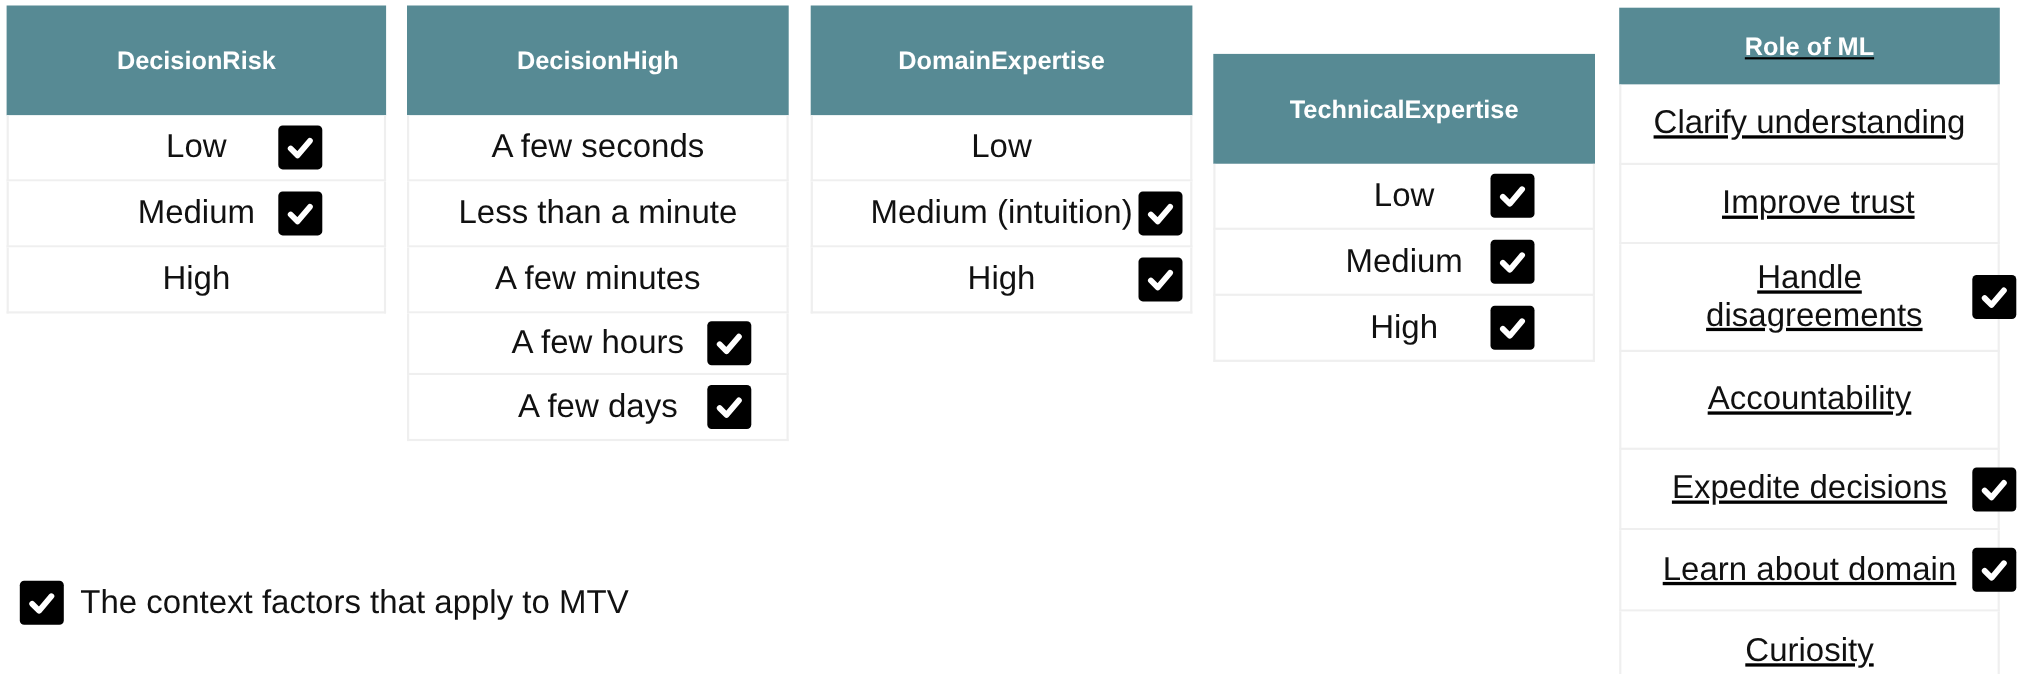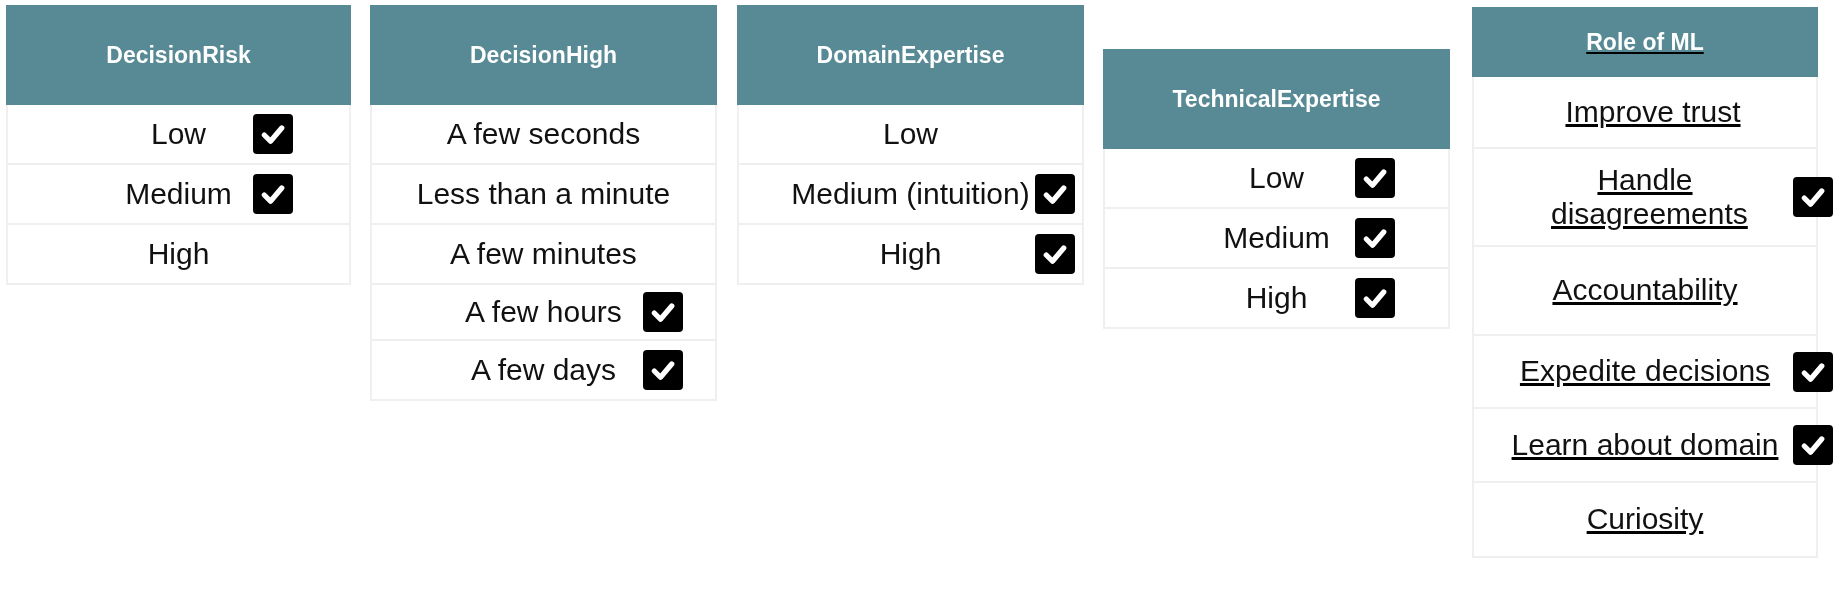--- a/index.html
+++ b/index.html
@@ -58,20 +58,28 @@
   }
   .legend-text{
     font-size:30px;color:var(--cell-text);white-space:nowrap;
   }
 </style>
 </head>
 <body>
 
 <div class="canvas" id="figure-canvas">
 
+  <div class="legend">
+    <span class="checkbox-box">
+      <svg viewBox="0 0 24 24" width="30" height="30" aria-hidden="true">
+        <path d="M5 12.8 L10 17.8 L19 7.2" fill="none" stroke="#ffffff" stroke-width="4.2" stroke-linecap="round" stroke-linejoin="round"></path>
+      </svg>
+    </span>
+    <span class="legend-text">The context factors that apply to MTV</span>
+  </div>
 <div class="column" style="left: 6px; top: 5px; width: 345px;">
       <div class="col-header" style="height: 100px;">
         <div class="header-line">Decision</div>
         <div class="header-line">Risk</div>
       </div>
       <div class="rows">
         <div class="row" style="height: 60px;">
           <span class="row-label">Low</span>
           <span class="checkbox-box" style="right: 56px;">
             <svg viewBox="0 0 24 24" width="30" height="30" aria-hidden="true">
@@ -182,20 +190,23 @@
             </svg>
           </span>
         </div>
       </div>
     </div>
     <div class="column" style="left: 1472px; top: 7px; width: 346px; text-decoration: underline;">
       <div class="col-header" style="height: 70px;">
         <div class="header-line">Role of ML</div>
       </div>
       <div class="rows">
+        <div class="row" style="height: 73px;">
+          <span class="row-label">Clarify understanding</span>
+        </div>
         <div class="row" style="height: 72px; padding-left: 16px;">
           <span class="row-label">Improve trust</span>
         </div>
         <div class="row" style="height: 98px;">
           <span class="row-label" style="max-width: 200px;">Handle disagreements</span>
           <span class="checkbox-box" style="right: -17px;">
             <svg viewBox="0 0 24 24" width="30" height="30" aria-hidden="true">
               <path d="M5 12.8 L10 17.8 L19 7.2" fill="none" stroke="var(--checkmark)" stroke-width="4.2" stroke-linecap="round" stroke-linejoin="round"></path>
             </svg>
           </span>

